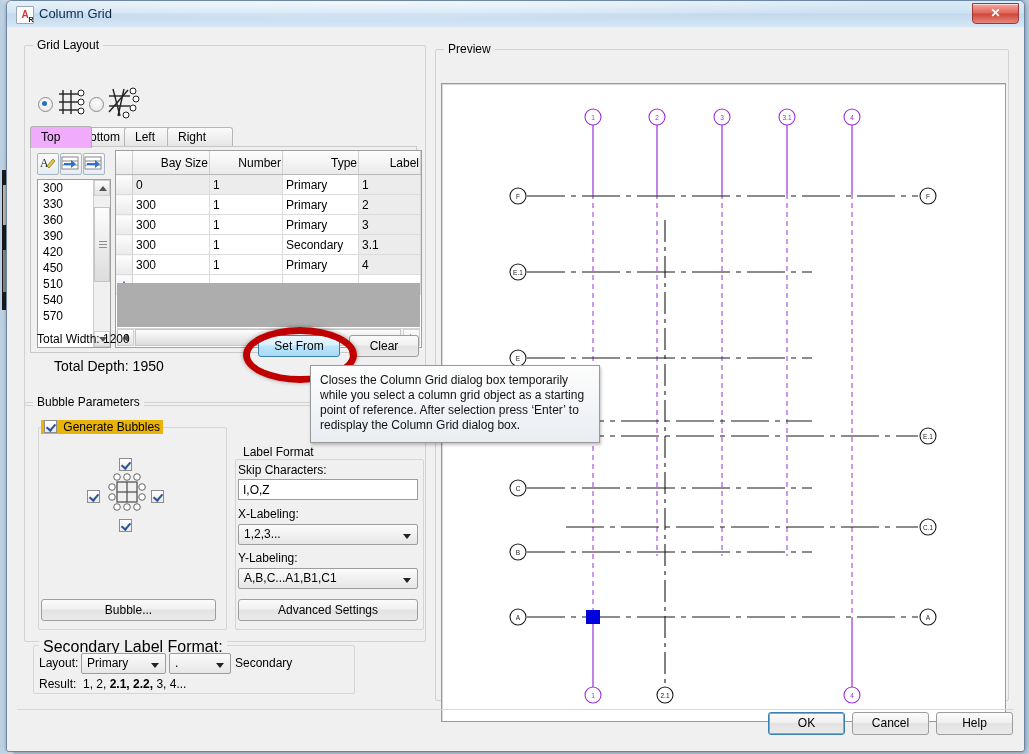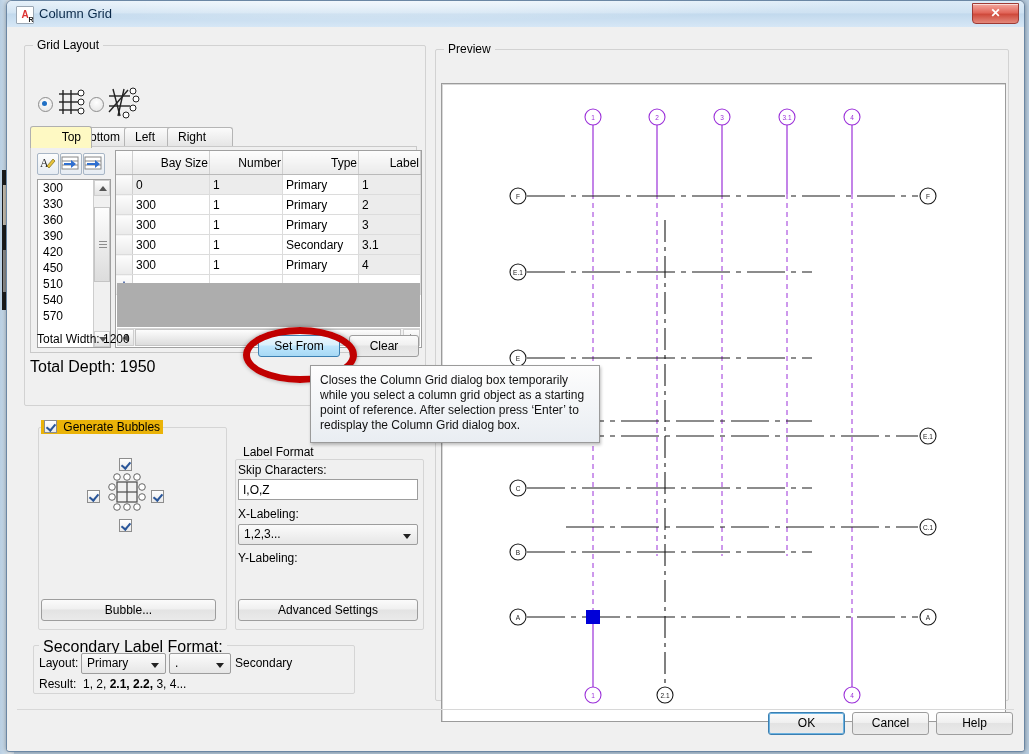--- a/index.html
+++ b/index.html
@@ -45,21 +45,21 @@
   
   .radio{width:13px;height:13px;border-radius:50%;border:1px solid #8d8d8d;
     background:radial-gradient(circle at 50% 35%,#fff,#e2e2e2);display:inline-block;position:relative;}
   .radio.on:after{content:"";position:absolute;left:3px;top:3px;width:5px;height:5px;border-radius:50%;background:#1f6fc4;}
 
   
   .tabs{position:absolute;left:23px;top:100px;height:20px;}
   .tab{position:absolute;top:0;height:19px;line-height:18px;padding:0 10px;font-size:12px;
     border:1px solid #b5b5b5;border-bottom:none;border-radius:3px 3px 0 0;
     background:linear-gradient(180deg,#fbfbfb,#e4e4e4);cursor:pointer;}
-  .tab.active{background:#fef9c3;border-color:#b0b0b0;height:21px;line-height:20px;top:-1px;z-index:4;text-align:right;}
+  .tab.active{background:#f0abfc;border-color:#b0b0b0;height:21px;line-height:20px;top:-1px;z-index:4;}
 
   
   .tbtn{position:absolute;width:20px;height:20px;border:1px solid #a8b6c6;border-radius:2px;
     background:linear-gradient(180deg,#fdfdfd,#e6ecf3);cursor:pointer;}
 
   
   .listbox{position:absolute;left:30px;top:152px;width:72px;height:167px;
     border:1px solid #a0a0a0;background:#fff;overflow:hidden;}
   .listbox .li{padding:1px 5px;font-size:12px;line-height:14px;}
   .lsb{position:absolute;right:0;top:0;width:16px;height:167px;background:#f0f0f0;border-left:1px solid #cdcdcd;}
@@ -311,25 +311,28 @@
           <div style="position:absolute;left:134px;top:5px;height:7px;border-left:1px solid #8d8d8d;"></div>
           <div style="position:absolute;left:137px;top:5px;height:7px;border-left:1px solid #8d8d8d;"></div>
         </div>
         <div class="arrR">
             <span class="triH r"></span>
           </div>
       </div>
     </div>
 
     <div style="position:absolute;left:30px;top:305px;font-size:12px;">Total Width: 1200</div>
-    <div style="position:absolute;left:23px;top:331px;font-size:16px;">Total Depth: 1950</div>
+    <div style="position:absolute;left:47px;top:331px;font-size:14px;">Total Depth: 1950</div>
 
     <div class="btn hot" style="position:absolute;left:251px;top:308px;width:82px;height:22px;line-height:20px;">Set From</div>
     <div class="btn" style="position:absolute;left:342px;top:308px;width:70px;height:22px;line-height:20px;">Clear</div>
 
+    <div class="group" style="left:17px;top:375px;width:400px;height:238px;">
+      <div class="legend">Bubble Parameters</div>
+    </div>
 
     <div class="grpline" style="left:31px;top:400px;width:187px;height:201px;"></div>
     <div style="position:absolute;left:34px;top:393px;background:#eab308;padding:0 3px;">
       <span class="cb on" style="vertical-align:-2px"></span>
       <span style="font-size:12px;margin-left:3px">Generate Bubbles</span>
     </div>
 
     <div style="position:absolute;left:112px;top:431px;"><span class="cb on"></span></div>
     <div style="position:absolute;left:80px;top:463px;"><span class="cb on"></span></div>
     <div style="position:absolute;left:144px;top:463px;"><span class="cb on"></span></div>
@@ -363,20 +366,24 @@
     <div style="position:absolute;left:231px;top:436px;font-size:12px;">Skip Characters:</div>
     <input class="txt" style="position: absolute; left: 231px; top: 452px; width: 180px;" value="I,O,Z">
 
     <div style="position:absolute;left:231px;top:480px;font-size:12px;">X-Labeling:</div>
     <div class="combo" style="position:absolute;left:231px;top:497px;width:180px;">
       <span class="cv">1,2,3...</span>
       <span class="carrow"></span>
     </div>
 
     <div style="position:absolute;left:231px;top:524px;font-size:12px;">Y-Labeling:</div>
+    <div class="combo" style="position:absolute;left:231px;top:541px;width:180px;">
+      <span class="cv">A,B,C...A1,B1,C1</span>
+      <span class="carrow"></span>
+    </div>
 
     <div class="btn" style="position:absolute;left:231px;top:572px;width:180px;height:22px;line-height:20px;">Advanced Settings</div>
 
     <div class="grpline" style="left:26px;top:618px;width:320px;height:47px;"></div>
     <div style="position:absolute;left:32px;top:611px;background:#f0f0f0;padding:0 4px;font-size:16px;">Secondary Label Format:</div>
 
     <div style="position:absolute;left:32px;top:629px;font-size:12px;">Layout:</div>
     <div class="combo" style="position:absolute;left:74px;top:626px;width:85px;">
       <span class="cv">Primary</span>
       <span class="carrow"></span>

